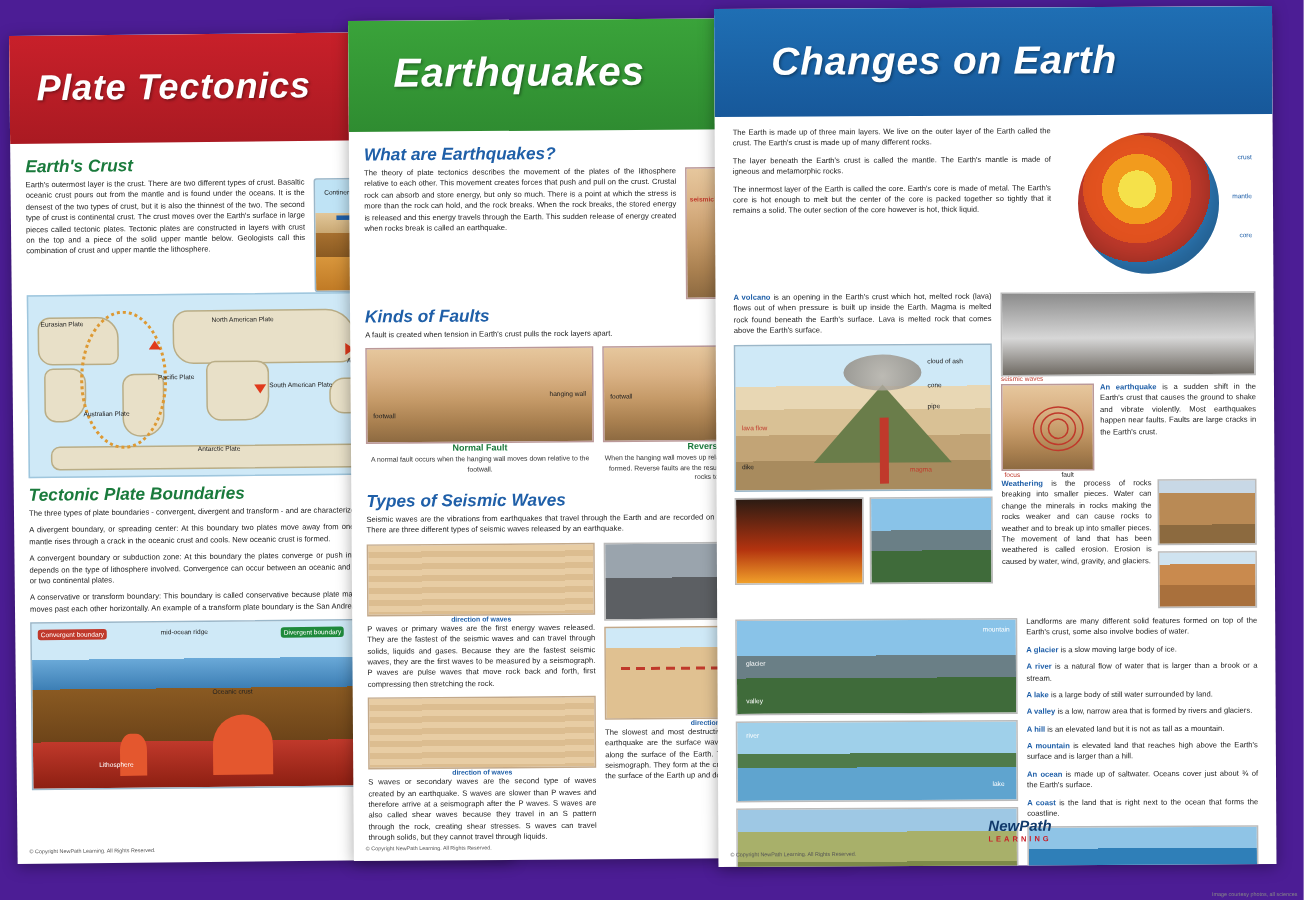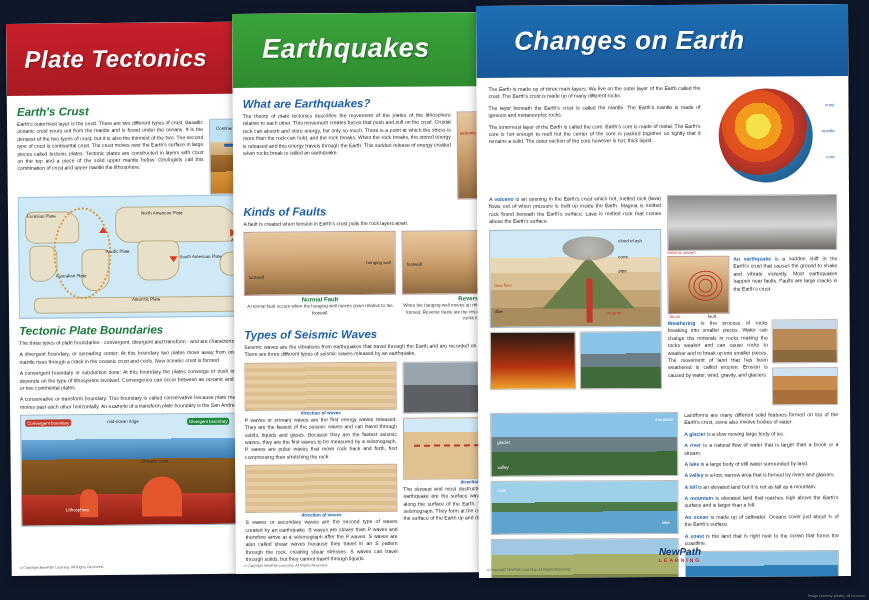--- a/index.html
+++ b/index.html
@@ -1,17 +1,17 @@
 <!DOCTYPE html>
 <html><head>
 <meta charset="utf-8">
 <style>
   html,body{margin:0;padding:0;}
   body{width:869px;height:600px;background:#ffffff;font-family:"Liberation Sans",sans-serif;overflow:hidden;position:relative;}
-  .stage{position:absolute;left:0;top:0;width:869px;height:600px;background:#0f172a;}
+  .stage{position:absolute;left:0;top:0;width:869px;height:600px;background:#4c1d95;}
 
   
   .poster{position:absolute;background:#fff;box-shadow:0 2px 10px rgba(0,0,0,.35);overflow:hidden;}
   .poster .band{position:absolute;left:0;top:0;width:100%;}
   .poster .ptitle{position:absolute;color:#fff;font-weight:bold;font-style:italic;letter-spacing:.5px;text-shadow:1px 1px 2px rgba(0,0,0,.35);}
   .body{position:absolute;left:0;width:100%;}
 
   
   #poster1{left:6px;top:24px;width:330px;height:552px;transform:rotate(-0.6deg);transform-origin:left top;}
   #poster1 .band{height:72px;background:linear-gradient(180deg,#c8202a,#aa1a22);}

